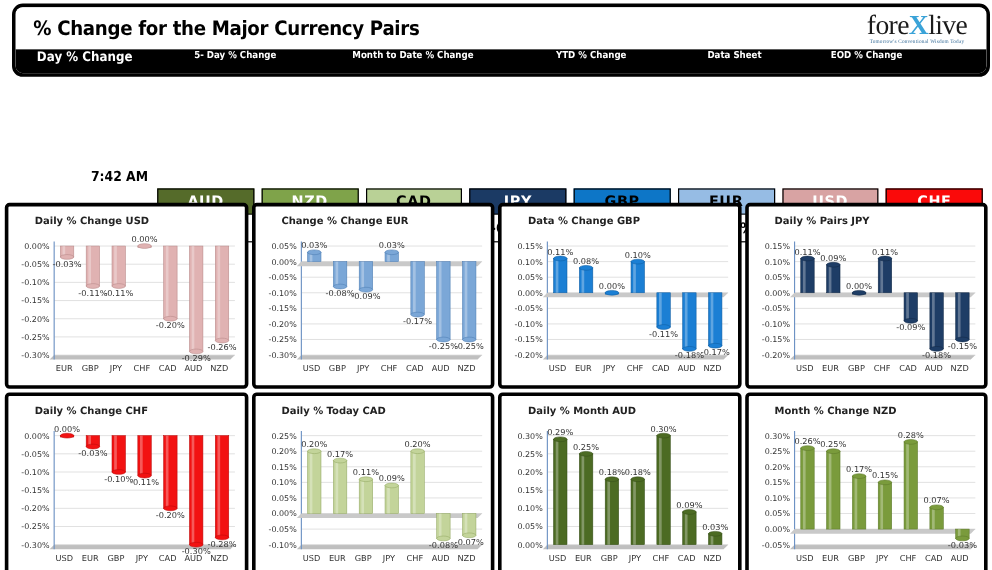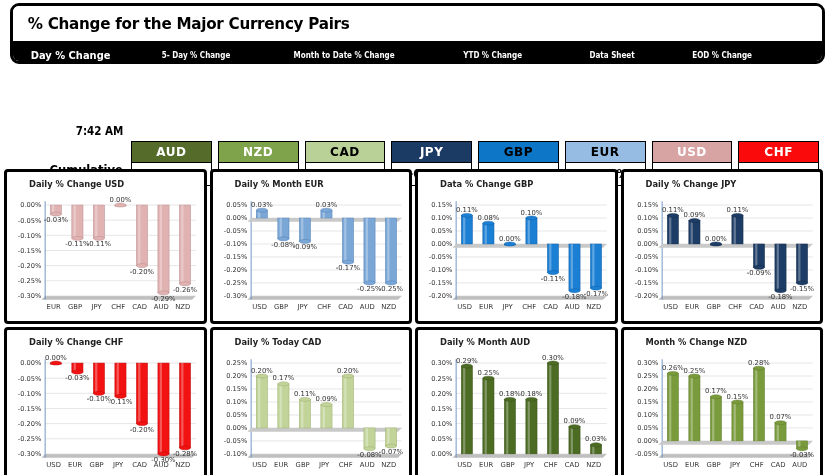--- a/index.html
+++ b/index.html
@@ -34,37 +34,37 @@
     font-size: 23px; color:#1b1b1b; letter-spacing:-0.5px;
     white-space: nowrap;
   }
   .logo-x { color:#3aa3d8; font-weight:bold; }
   .logo-tag {
     font-size: 4.4px; color:#3a6f9a; letter-spacing:0.15px;
     margin-top:1px; white-space:nowrap;
     font-family:"Liberation Serif", serif;
   }
   .navbar {
-    height: 29px; background:#000; display:flex; align-items:center;
+    height: 29px; background:#000; display:flex; align-items:flex-start;
   }
   .nav-item {
     color:#fff; white-space:nowrap;
     font-family:"DejaVu Sans", sans-serif;
     transform: scaleX(0.9);
   }
   .nav-item.active { font-size:11px; font-weight:bold; padding-left:14px; }
   .nav-item.plain { font-size:8px; font-weight:bold; }
   .n1 { margin-left: 42px; }
   .n2 { margin-left: 54px; }
   .n3 { margin-left: 60px; }
   .n4 { margin-left: 62px; }
   .n5 { margin-left: 52px; }
 
   
-  .cum-zone { position:absolute; left:0; top:50px; width:748px; height:92px; }
+  .cum-zone { position:absolute; left:0; top:66px; width:748px; height:92px; }
   .time-label {
     position:absolute; left:55px; top:74px; width:72px; text-align:right;
     font-size:11.5px; font-weight:bold; color:#000;
     font-family:"DejaVu Sans", sans-serif; transform: scaleX(0.9);
   }
   .cum-label {
     position:absolute; left:22px; top:112px; width:105px; text-align:right;
     font-size:12.5px; font-weight:bold; color:#000; line-height:15px;
     font-family:"DejaVu Sans", sans-serif; transform: scaleX(0.92);
   }
@@ -137,20 +137,24 @@
   }
 </style>
 </head>
 <body>
 
 <div class="page">
 
   <div class="header-shell">
     <div class="header-top">
       <div class="page-title">% Change for the Major Currency Pairs</div>
+      <div class="logo-wrap">
+        <div class="logo-main"><span>fore</span><span class="logo-x">X</span><span>live</span></div>
+        <div class="logo-tag">Tomorrow's Conventional Wisdom Today</div>
+      </div>
     </div>
     <div class="navbar">
       <div class="nav-item active">Day % Change</div>
       <div class="nav-item plain n1">5- Day % Change</div>
       <div class="nav-item plain n2">Month to Date % Change</div>
       <div class="nav-item plain n3">YTD % Change</div>
       <div class="nav-item plain n4">Data Sheet</div>
       <div class="nav-item plain n5">EOD % Change</div>
     </div>
   </div>
@@ -264,21 +268,21 @@
               <rect x="180.84571428571428" y="18" width="11.737142857142858" height="83.2" fill="#e0b2b2" stroke="#b98a8a" stroke-width="0.5"></rect>
               <rect x="182.72365714285715" y="18" width="2.347428571428572" height="83.2" fill="#ffffff" opacity="0.3"></rect>
               <ellipse cx="186.71428571428572" cy="101.2" rx="5.868571428571429" ry="2.1" fill="#e0b2b2" stroke="#b98a8a" stroke-width="0.5"></ellipse>
             </g>
             <text x="186.71428571428572" y="109.7" text-anchor="middle" class="val-text">-0.26%</text>
             <text x="184.31428571428572" y="128" text-anchor="middle" class="cat-text">NZD</text>
           </svg>
         </div>
       </div>
       <div class="panel">
-        <div class="chart-title">Daily % Month EUR</div>
+        <div class="chart-title">Change % Change EUR</div>
         <div class="plot">
           <svg viewBox="0 0 204 140" preserveAspectRatio="none">
             <path d="M40,114 L198,114 L194,118 L36,118 Z" fill="#bfbfbf"></path>
             <line x1="40" x2="198" y1="18" y2="18" stroke="#d9d9d9" stroke-width="0.7"></line>
             <text x="36" y="20.6" text-anchor="end" class="axis-text">0.05%</text>
             <line x1="40" x2="198" y1="31.714285714285708" y2="31.714285714285708" stroke="#d9d9d9" stroke-width="0.7"></line>
             <text x="36" y="34.31428571428571" text-anchor="end" class="axis-text">0.00%</text>
             <line x1="40" x2="198" y1="45.42857142857143" y2="45.42857142857143" stroke="#d9d9d9" stroke-width="0.7"></line>
             <text x="36" y="48.02857142857143" text-anchor="end" class="axis-text">-0.05%</text>
             <line x1="40" x2="198" y1="59.142857142857146" y2="59.142857142857146" stroke="#d9d9d9" stroke-width="0.7"></line>
@@ -414,21 +418,21 @@
               <rect x="180.84571428571428" y="59.14285714285714" width="11.737142857142858" height="46.62857142857143" fill="#1b7fd4" stroke="#0f5fa5" stroke-width="0.5"></rect>
               <rect x="182.72365714285715" y="59.14285714285714" width="2.347428571428572" height="46.62857142857143" fill="#ffffff" opacity="0.3"></rect>
               <ellipse cx="186.71428571428572" cy="105.77142857142857" rx="5.868571428571429" ry="2.1" fill="#1b7fd4" stroke="#0f5fa5" stroke-width="0.5"></ellipse>
             </g>
             <text x="186.71428571428572" y="114.27142857142857" text-anchor="middle" class="val-text">-0.17%</text>
             <text x="184.31428571428572" y="128" text-anchor="middle" class="cat-text">NZD</text>
           </svg>
         </div>
       </div>
       <div class="panel">
-        <div class="chart-title">Daily % Change JPY</div>
+        <div class="chart-title">Daily % Pairs JPY</div>
         <div class="plot">
           <svg viewBox="0 0 204 140" preserveAspectRatio="none">
             <path d="M40,114 L198,114 L194,118 L36,118 Z" fill="#bfbfbf"></path>
             <line x1="40" x2="198" y1="18" y2="18" stroke="#d9d9d9" stroke-width="0.7"></line>
             <text x="36" y="20.6" text-anchor="end" class="axis-text">0.15%</text>
             <line x1="40" x2="198" y1="31.714285714285694" y2="31.714285714285694" stroke="#d9d9d9" stroke-width="0.7"></line>
             <text x="36" y="34.314285714285695" text-anchor="end" class="axis-text">0.10%</text>
             <line x1="40" x2="198" y1="45.42857142857143" y2="45.42857142857143" stroke="#d9d9d9" stroke-width="0.7"></line>
             <text x="36" y="48.02857142857143" text-anchor="end" class="axis-text">0.05%</text>
             <line x1="40" x2="198" y1="59.14285714285714" y2="59.14285714285714" stroke="#d9d9d9" stroke-width="0.7"></line>

